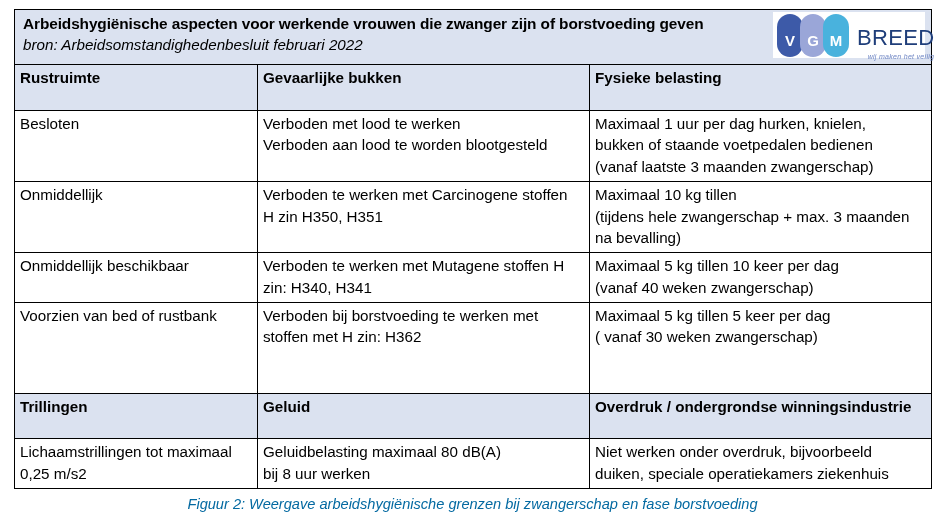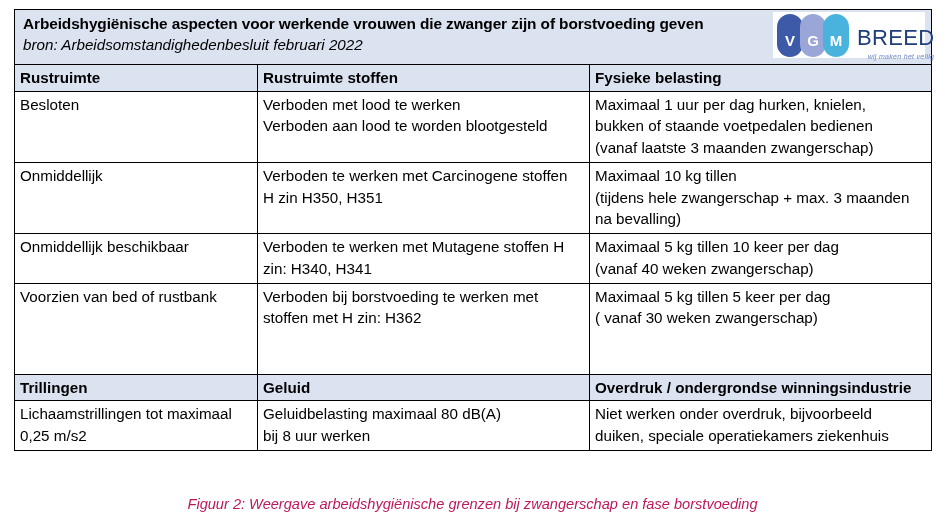--- a/index.html
+++ b/index.html
@@ -121,21 +121,21 @@
     color: #6f86c4;
     white-space: nowrap;
   }
 
   
   .hdr td {
     background: #dbe2f0;
     font-weight: bold;
     font-size: 15.2px;
     padding-top: 2px;
-    padding-bottom: 2px;
+    padding-bottom: 21px;
   }
 
   
   .line { display: block; }
   .nested {
     border-collapse: collapse;
     width: 100%;
     table-layout: fixed;
     margin: -2px -5px -3px -5px;
     width: calc(100% + 10px);
@@ -158,21 +158,21 @@
 
   
   .caption {
     position: absolute;
     left: 0;
     right: 0;
     bottom: 8px;
     text-align: center;
     font-style: italic;
     font-size: 14.6px;
-    color: #be185d;
+    color: #0369a1;
   }
 </style>
 </head>
 <body>
 
 <div class="page">
 
   <table class="doc-table">
     <colgroup>
       <col class="c1">
@@ -195,21 +195,21 @@
             <div class="logo-word">
               <span>BREED</span>
               <span class="logo-tag">wij maken het veilig</span>
             </div>
           </div>
         </td>
       </tr>
 
       <tr class="hdr">
         <td>Rustruimte</td>
-        <td>Rustruimte stoffen</td>
+        <td>Gevaarlijke bukken</td>
         <td>Fysieke belasting</td>
       </tr>
 
       <tr class="r-besloten">
         <td>Besloten</td>
         <td>
           <span class="line">Verboden met lood te werken</span>
           <span class="line">Verboden aan lood te worden blootgesteld</span>
         </td>
         <td>

